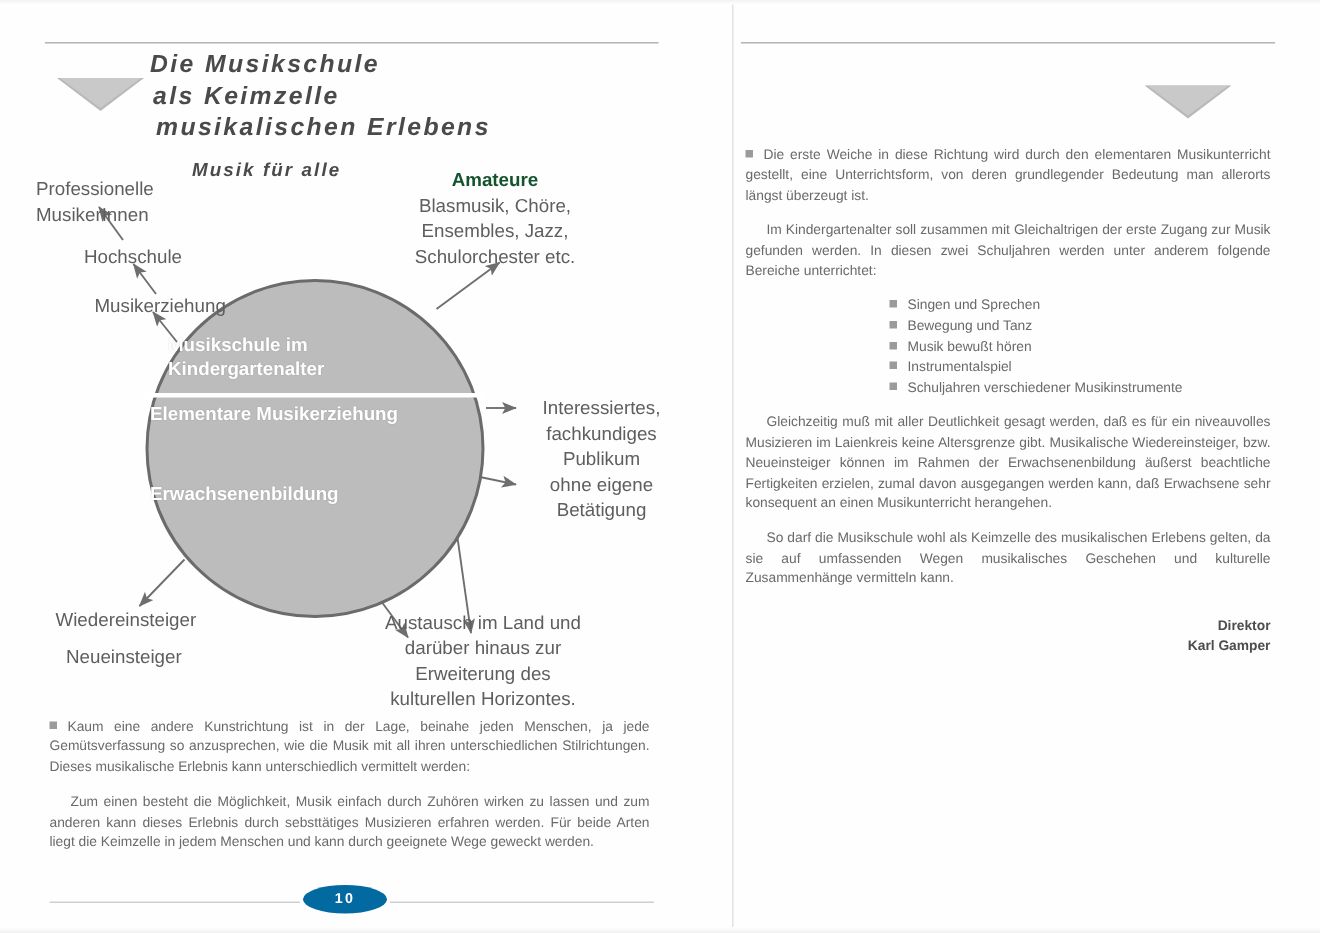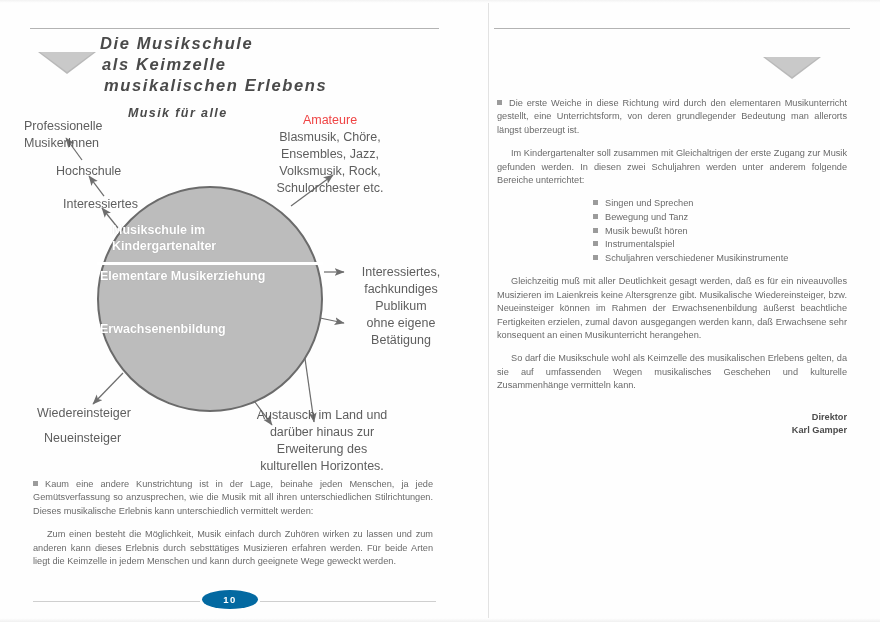--- a/index.html
+++ b/index.html
@@ -42,21 +42,21 @@
   
   #circle{position:absolute;left:97px;top:186px;width:226px;height:226px;
           border-radius:50%;background:#bcbcbc;border:2px solid #6b6b6b;
           box-sizing:border-box;}
   #circle-split{position:absolute;left:97px;top:262px;width:226px;height:3px;
           background:#ffffff;}
   .ctext{position:absolute;color:#ffffff;font-weight:bold;font-size:12.5px;
          text-align:left;line-height:16px;text-shadow:0 0 1px rgba(0,0,0,.18);}
 
   .lbl{position:absolute;font-size:12.5px;line-height:17px;color:#5e5e5e;}
-  .lbl.b{font-weight:normal;color:#ef4444;}
+  .lbl.b{font-weight:bold;color:#14532d;}
   .lbl.c{text-align:center;}
 
   svg.arrows{position:absolute;left:0;top:0;width:489px;height:622px;
              pointer-events:none;}
 
   
   .col{position:absolute;font-size:9.2px;line-height:13.4px;color:#6a6a6a;
        text-align:justify;}
   .col p{margin:0 0 10px 0;text-indent:14px;}
   .col p.noind{text-indent:0;}
@@ -128,27 +128,26 @@
     <div>Kindergartenalter</div>
   </div>
   <div class="ctext" style="left:100px;top:268px;width:220px;">Elementare Musikerziehung</div>
   <div class="ctext" style="left:100px;top:321px;width:220px;">Erwachsenenbildung</div>
 
   <div class="lbl" style="left:24px;top:118px;width:110px;">
     <div>Professionelle</div>
     <div>MusikerInnen</div>
   </div>
   <div class="lbl" style="left:56px;top:163px;">Hochschule</div>
-  <div class="lbl" style="left:63px;top:196px;">Interessiertes</div>
+  <div class="lbl" style="left:63px;top:196px;">Musikerziehung</div>
 
   <div class="lbl c b" style="left:270px;top:112px;width:120px;">Amateure</div>
   <div class="lbl c" style="left:258px;top:129px;width:144px;">
     <div>Blasmusik, Chöre,</div>
     <div>Ensembles, Jazz,</div>
-    <div>Volksmusik, Rock,</div>
     <div>Schulorchester etc.</div>
   </div>
 
   <div class="lbl c" style="left:348px;top:264px;width:106px;">
     <div>Interessiertes,</div>
     <div>fachkundiges</div>
     <div>Publikum</div>
     <div>ohne eigene</div>
     <div>Betätigung</div>
   </div>

